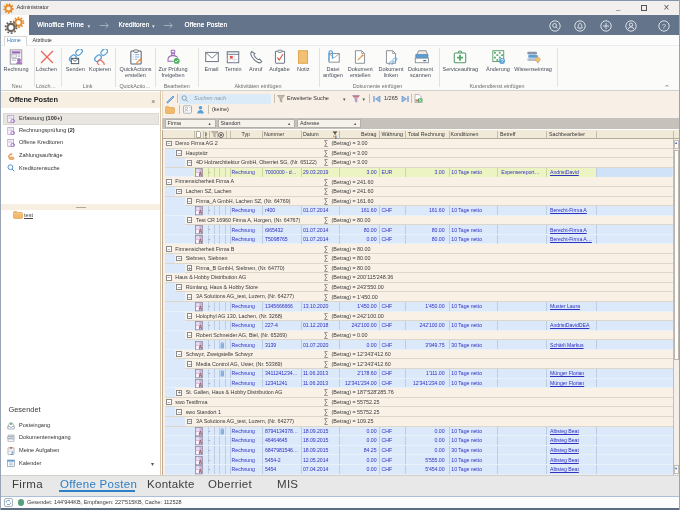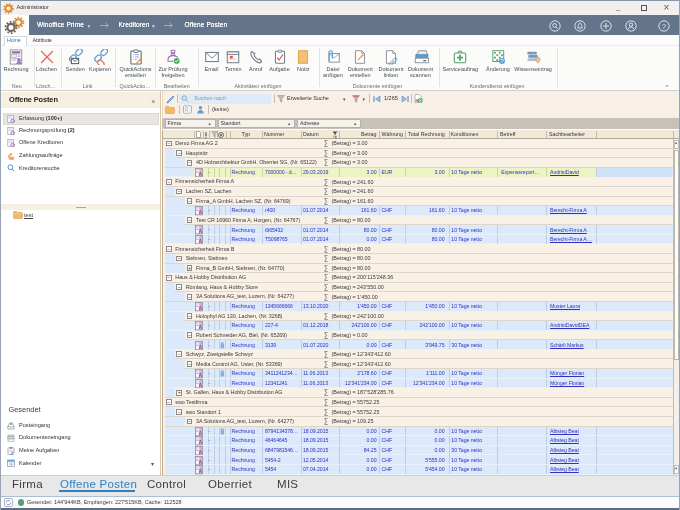--- a/index.html
+++ b/index.html
@@ -994,21 +994,21 @@
 <div class="a" style="left:672.5px;top:139px;width:7px;height:335.5px;background:#f4f0e9;border-left:1px solid #c2beb6;"></div>
 <div class="a" style="left:673.5px;top:139.5px;width:5.5px;height:9px;background:#fdfcfa;border:1px solid #c2beb6;"></div>
 <div class="a tx" style="left:674.3px;top:142px;font-size:3.8px;color:#3f6fbf;">▲</div>
 <div class="a" style="left:673.5px;top:465px;width:5.5px;height:9px;background:#fdfcfa;border:1px solid #c2beb6;"></div>
 <div class="a tx" style="left:674.3px;top:467.5px;font-size:3.8px;color:#3f6fbf;">▼</div>
 <div class="a" style="left:673.5px;top:149.5px;width:5.5px;height:210px;background:#fefdfb;border:1px solid #bab6ae;"></div>
 <div class="a" style="left:1px;top:474.5px;width:678px;height:21px;background:#e9e8e8;border-top:1px solid #d2cfc9;"></div>
 <div class="a tx" style="left:12px;top:478.8px;font-size:11.5px;color:#3d3d3d;letter-spacing:0.3px;">Firma</div>
 <div class="a tx" style="left:60px;top:478.8px;font-size:11.5px;color:#2f80c4;letter-spacing:0.3px;">Offene Posten</div>
 <div class="a" style="left:59px;top:490.3px;width:76px;height:1.6px;background:#2e7fc6;"></div>
-<div class="a tx" style="left:147px;top:478.8px;font-size:11.5px;color:#3d3d3d;letter-spacing:0.3px;">Control</div>
+<div class="a tx" style="left:147px;top:478.8px;font-size:11.5px;color:#3d3d3d;letter-spacing:0.3px;">Kontakte</div>
 <div class="a tx" style="left:208px;top:478.8px;font-size:11.5px;color:#3d3d3d;letter-spacing:0.3px;">Oberriet</div>
 <div class="a tx" style="left:277px;top:478.8px;font-size:11.5px;color:#3d3d3d;letter-spacing:0.3px;">MIS</div>
 <div class="a" style="left:1px;top:495.5px;width:678px;height:12.5px;background:#fcfcfc;border-top:1px solid #aebed6;"></div>
 <svg class="a" style="left:4px;top:498px" width="9" height="9" viewBox="0 0 9 9">
     <rect x="0.5" y="0.5" width="8" height="8" rx="1.5" fill="#fff" stroke="#8a94a0" stroke-width="0.7"></rect>
     <path d="M2.2 4.5 A2.3 2.3 0 0 1 6.2 3 M6.8 4.5 A2.3 2.3 0 0 1 2.8 6" fill="none" stroke="#4a86c8" stroke-width="0.8"></path>
   </svg>
 <div class="a" style="left:17.5px;top:499px;width:6.5px;height:6.5px;border-radius:50%;background:#55a07b;"></div>
 <div class="a tx" style="left:27px;top:499.5px;font-size:5.5px;color:#3a3a3a;">Gesendet: 144'944KB, Empfangen: 227'515KB, Cache: 112528</div>
 <div class="a" style="left:0;top:508px;width:680px;height:2px;background:#5c6d84;"></div>

